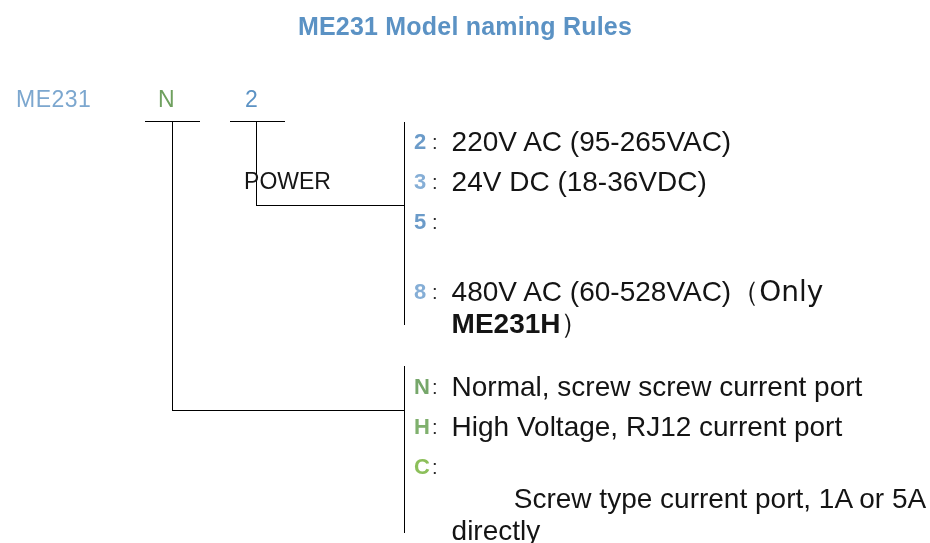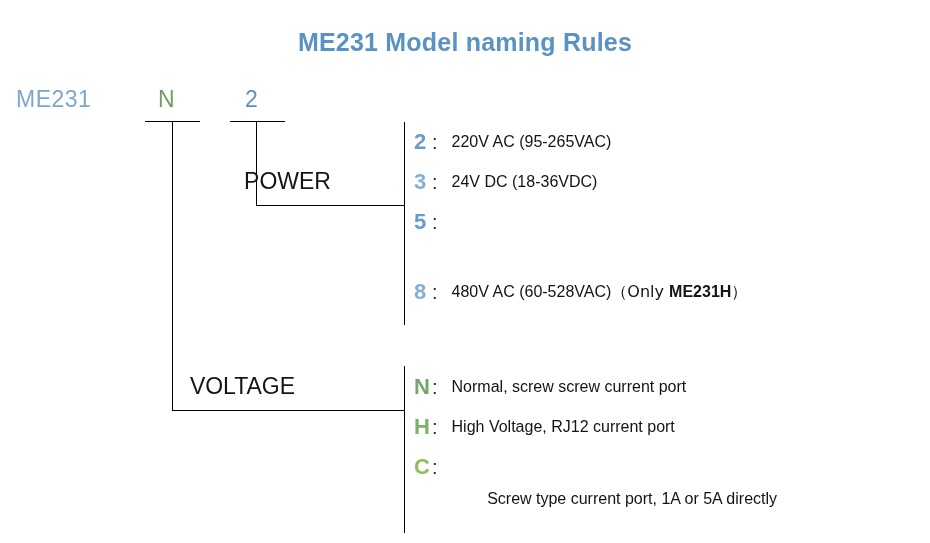--- a/index.html
+++ b/index.html
@@ -16,21 +16,21 @@
     width: 930px;
     height: 543px;
     overflow: hidden;
     background: #ffffff;
   }
 
   
   .title {
     position: absolute;
     left: 0;
-    top: 28px;
+    top: 12px;
     width: 930px;
     text-align: center;
     font-size: 25px;
     font-weight: bold;
     color: #5b92c4;
     letter-spacing: 0.2px;
   }
 
   
   .code-token {
@@ -86,21 +86,21 @@
   }
   .opt-colon {
     flex: 0 0 auto;
     font-size: 20px;
     color: #2a2a2a;
     line-height: 32px;
     padding-right: 14px;
   }
   .opt-text {
     flex: 1 1 auto;
-    font-size: 16px;
+    font-size: 28px;
     color: #141414;
     line-height: 32px;
     white-space: pre-wrap;
   }
   .opt-text .line2 {
     display: block;
     text-align: right;
     padding-right: 4px;
   }
   .bold { font-weight: bold; }
@@ -136,21 +136,20 @@
 
   <div class="ln ln-h" style="left:256px; top:205px; width:149px;"></div>
 
   <div class="ln ln-v" style="left:404px; top:122px; height:203px;"></div>
 
   <div class="ln ln-h" style="left:172px; top:410px; width:233px;"></div>
 
   <div class="ln ln-v" style="left:404px; top:366px; height:167px;"></div>
 
   <div class="group-label label-power">POWER</div>
-  <div class="group-label label-voltage">VOLTAGE</div>
 
   <div class="options opt-power">
 
     <div class="opt-row">
       <span class="opt-key k-blue-2">2</span>
       <span class="opt-colon">:</span>
       <span class="opt-text">220V AC (95-265VAC)</span>
     </div>
 
     <div class="opt-row">

